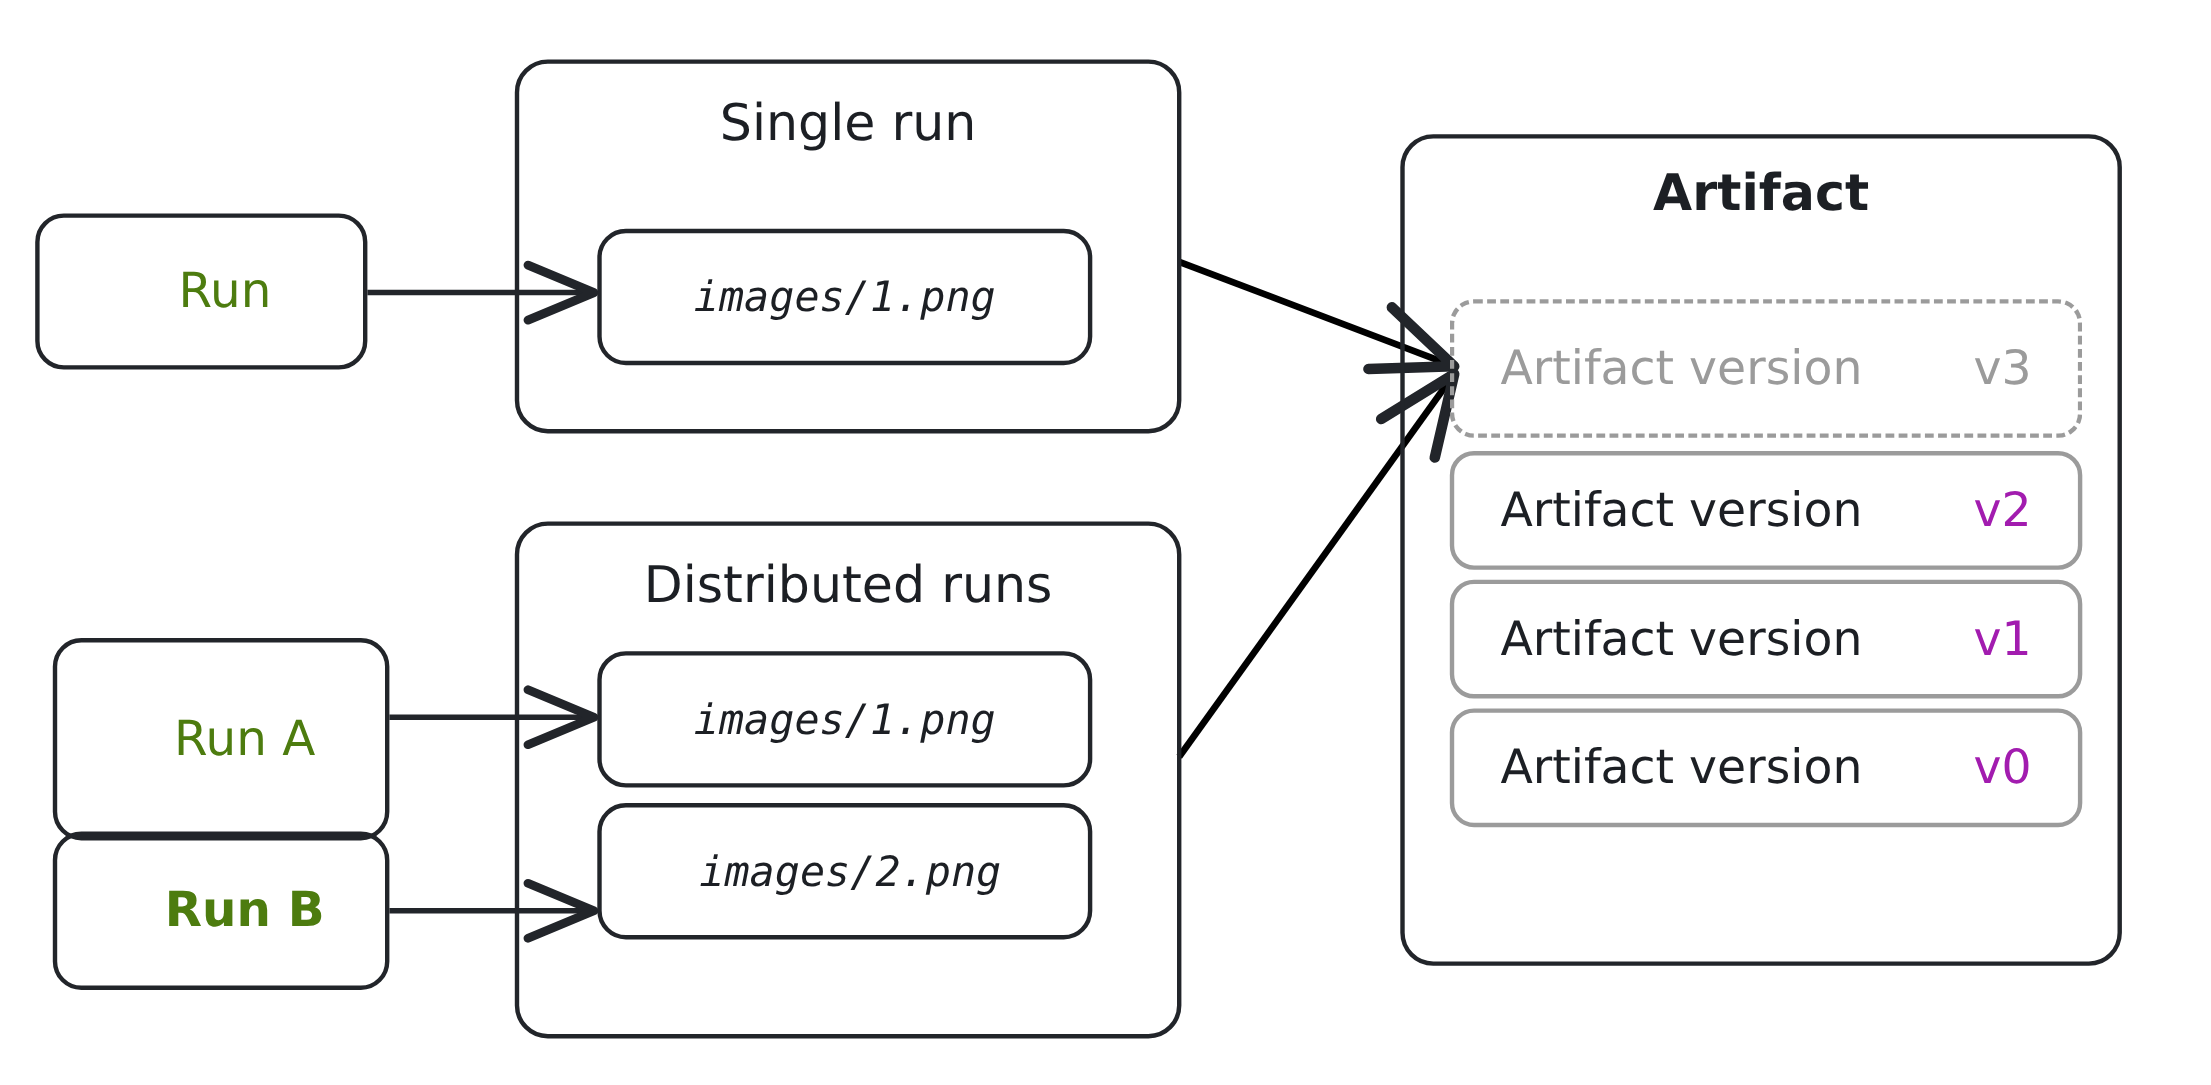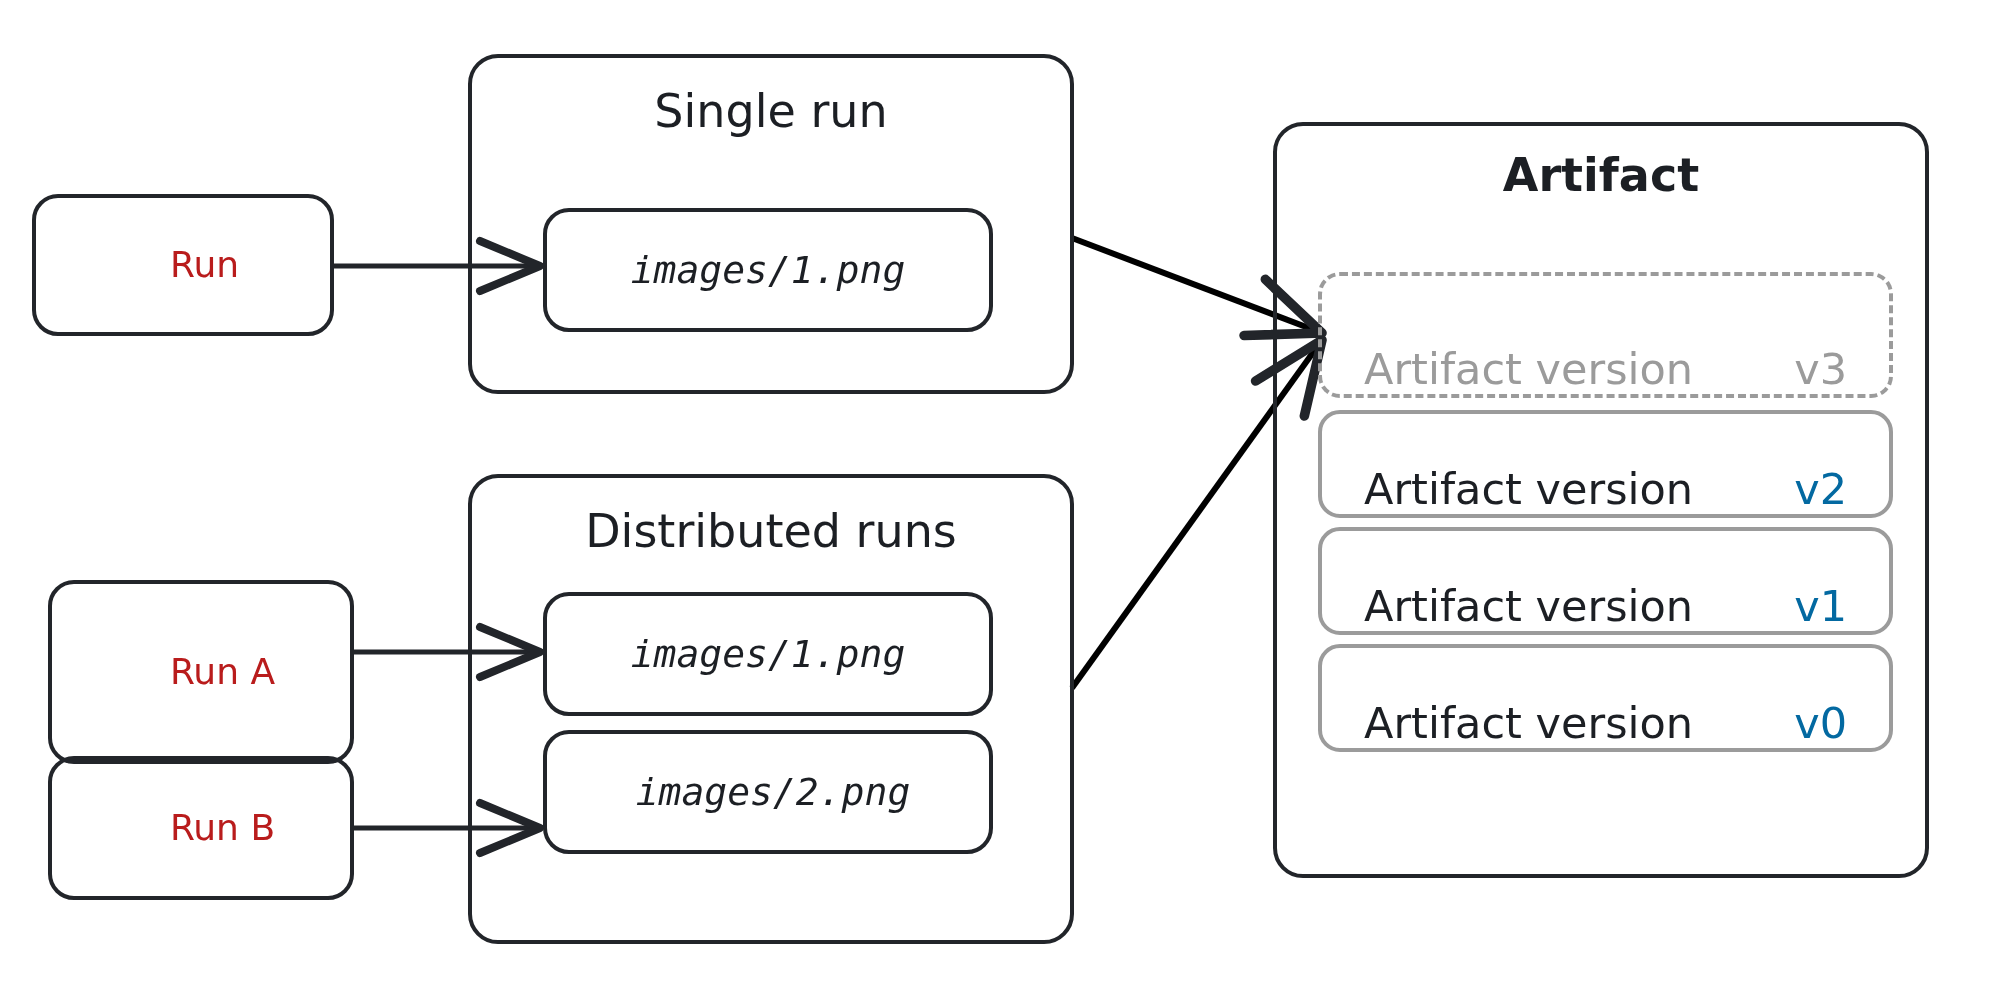--- a/index.html
+++ b/index.html
@@ -48,22 +48,22 @@
     border: 4px solid #9b9b9b;
     border-radius: 22px;
   }
   .box-dashed {
     border: 4px dashed #9b9b9b;
     border-radius: 22px;
   }
   
   .label-sans {
     font-family: "DejaVu Sans", sans-serif;
-    font-size: 36px;
-    color: #b91c1c;
+    font-size: 44px;
+    color: #4d7c0f;
     line-height: 1;
     white-space: nowrap;
     margin-left: 43px;
   }
   .label-mono {
     font-family: "DejaVu Sans Mono", monospace;
     font-size: 38px;
     color: #1c1f24;
     line-height: 1;
     white-space: nowrap;
@@ -80,34 +80,34 @@
     font-family: "DejaVu Sans", sans-serif;
     font-size: 46px;
     color: #1c1f24;
     white-space: nowrap;
     margin-top: 22px;
   }
   .version-row {
     position: absolute;
     box-sizing: border-box;
     display: flex;
-    align-items: flex-end;
+    align-items: center;
     padding-left: 42px;
     padding-right: 42px;
   }
   .version-name {
     font-family: "DejaVu Sans", sans-serif;
     font-size: 43px;
     color: #1c1f24;
     white-space: nowrap;
   }
   .version-tag {
     font-family: "DejaVu Sans", sans-serif;
     font-size: 43px;
-    color: #0369a1;
+    color: #a21caf;
     white-space: nowrap;
     margin-left: auto;
   }
   .muted .version-name,
   .muted .version-tag {
     color: #9b9b9b;
   }
 </style>
 </head>
 <body>
@@ -139,21 +139,21 @@
   <div class="node group-box" style="left:468px; top:54px; width:606px; height:340px;text-align:center;">
     <span class="group-title">Single run</span>
   </div>
   <div class="node box-dark" style="left:543px; top:208px; width:450px; height:124px;">
     <span class="label-mono">images/1.png</span>
   </div>
 
   <div class="node box-dark" style="left:48px; top:580px; width:306px; height:184px;">
     <span class="label-sans">Run A</span>
   </div>
-  <div class="node box-dark" style="left:48px; top:756px; width:306px; height:144px;">
+  <div class="node box-dark" style="left:48px; top:756px; width:306px; height:144px;font-weight:bold;">
     <span class="label-sans">Run B</span>
   </div>
 
   <div class="node group-box" style="left:468px; top:474px; width:606px; height:470px;">
     <span class="group-title">Distributed runs</span>
   </div>
   <div class="node box-dark" style="left:543px; top:592px; width:450px; height:124px;">
     <span class="label-mono">images/1.png</span>
   </div>
   <div class="node box-dark" style="left:543px; top:730px; width:450px; height:124px;padding-left:10px;">

